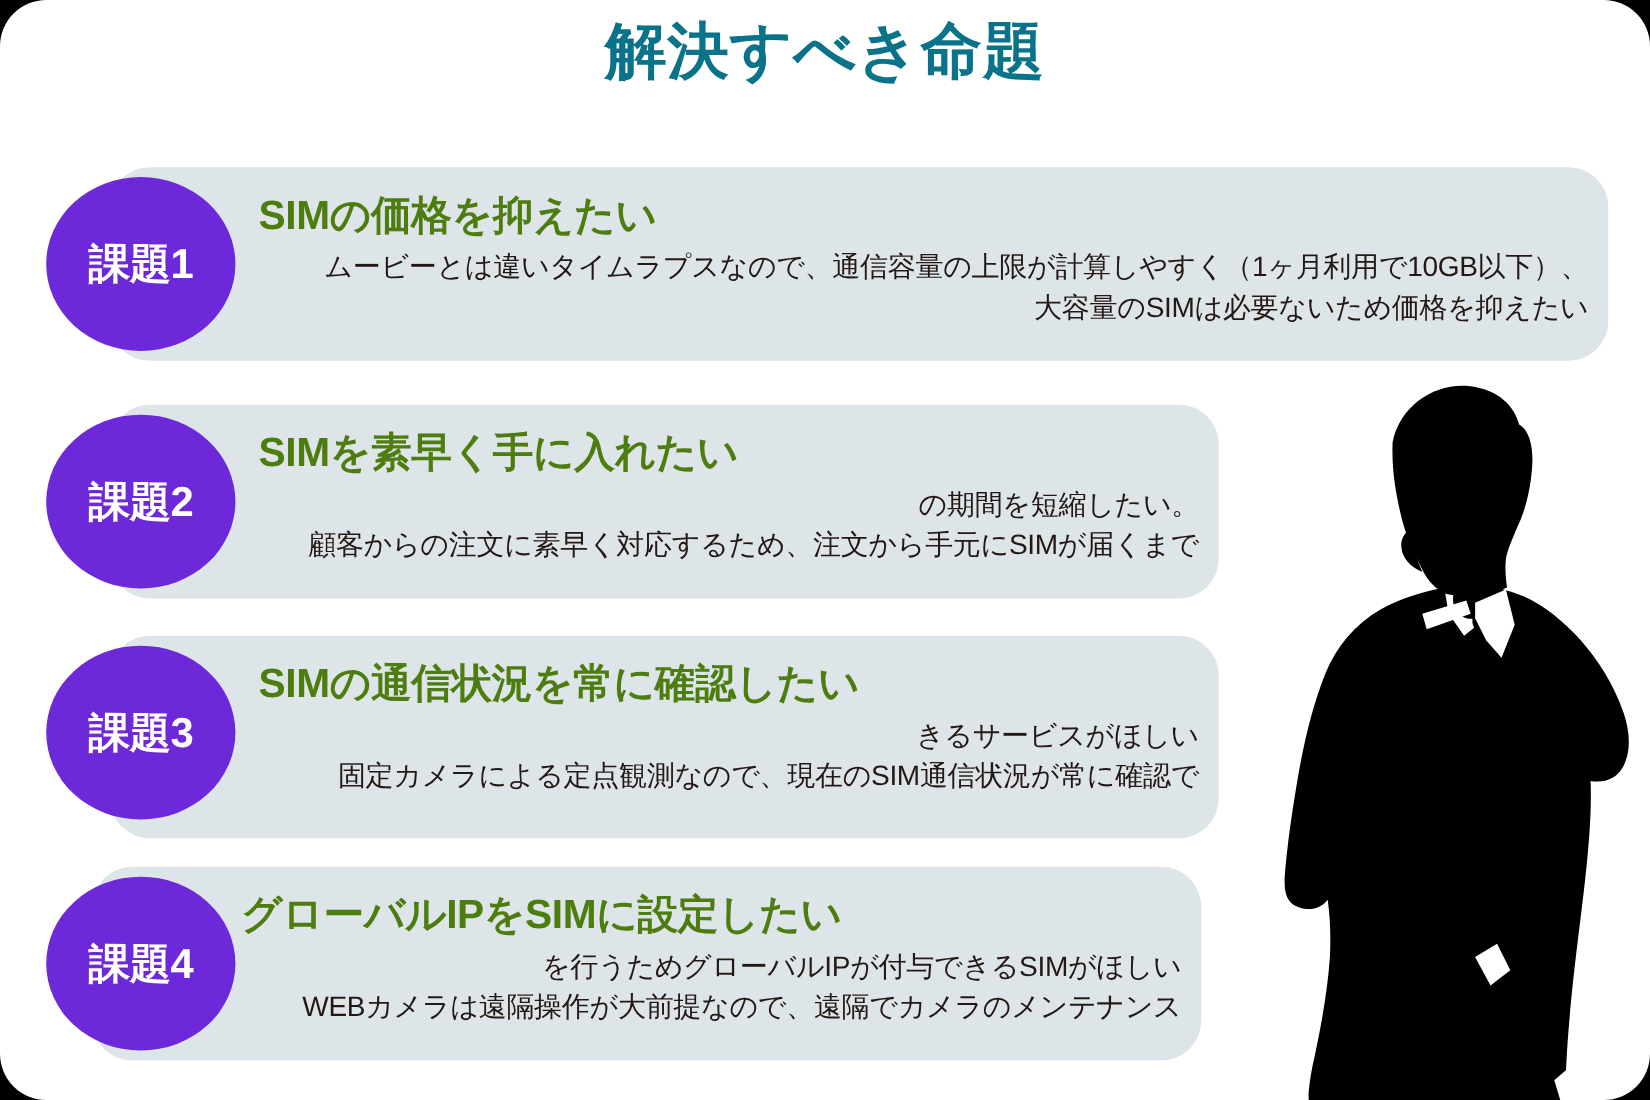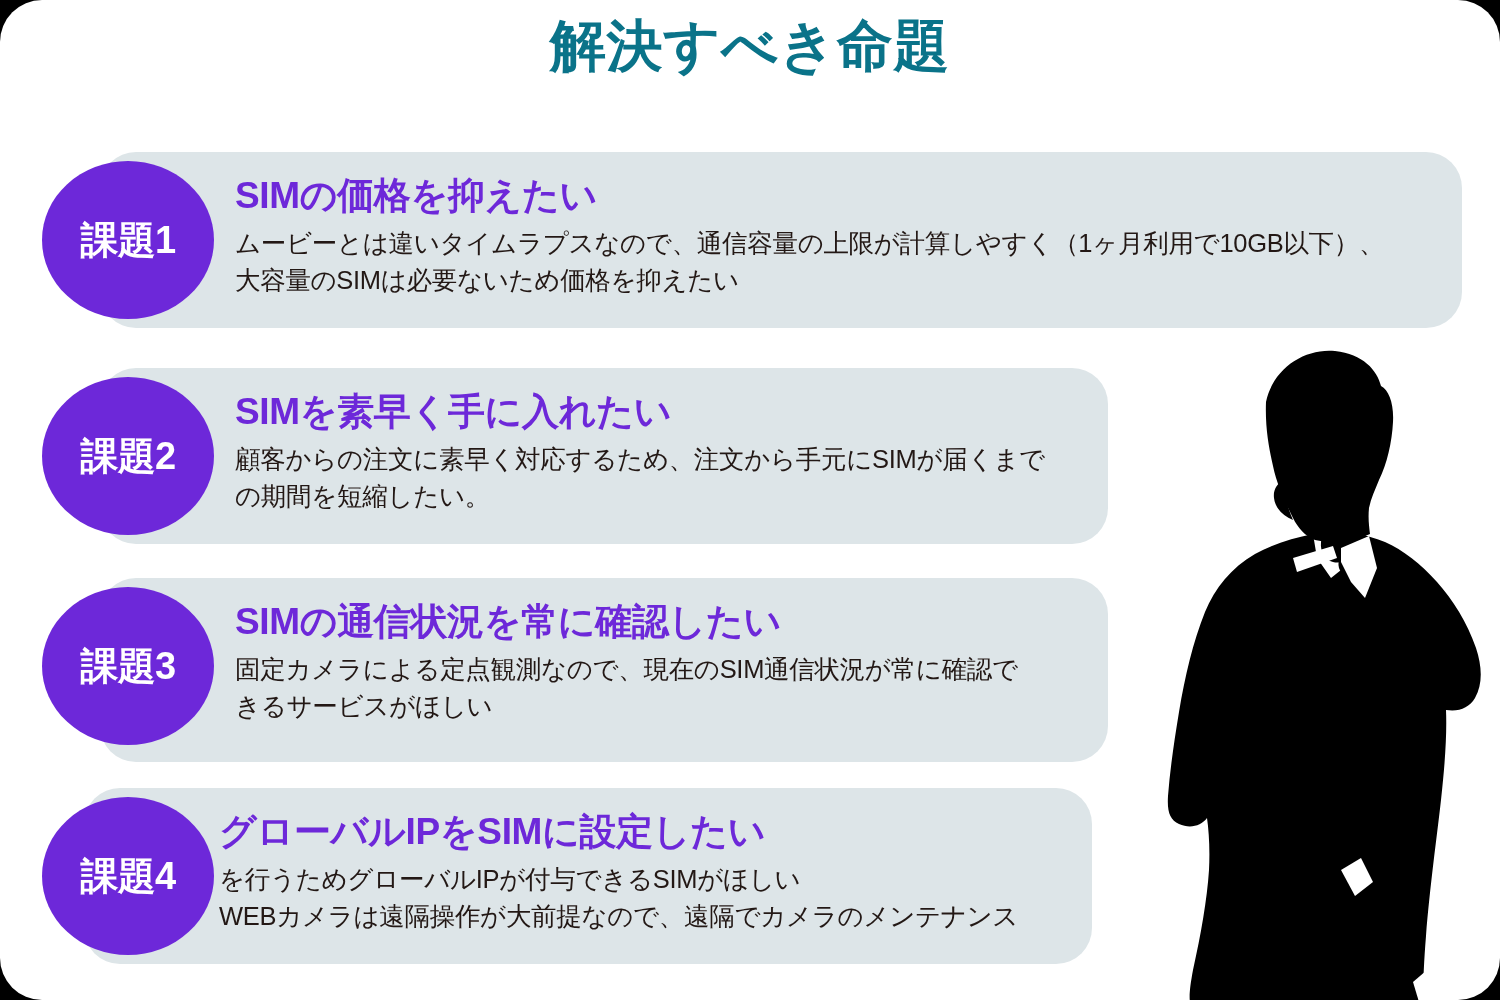--- a/index.html
+++ b/index.html
@@ -52,35 +52,35 @@
 
   .card-text {
     position: absolute;
     left: 135px;
     top: 20px;
     right: 18px;
   }
   .card-heading {
     font-size: 37px;
     font-weight: 700;
-    color: #6d28d9;
+    color: #4d7c0f;
     line-height: 1.28;
     letter-spacing: -0.01em;
     margin: 0 0 6px 0;
     white-space: nowrap;
   }
   .card-body {
     font-size: 25.5px;
     font-weight: 400;
     color: #231815;
     line-height: 1.42;
     letter-spacing: -0.012em;
     white-space: nowrap;
   }
-  .card-body .line { display: block; }
+  .card-body .line { display: block; text-align: right; }
 
   
   .badge {
     position: absolute;
     width: 172px;
     height: 158px;
     border-radius: 50%;
     background: #6d28d9;
     display: flex;
     align-items: center;
@@ -122,33 +122,33 @@
         <span class="line">大容量のSIMは必要ないため価格を抑えたい</span>
       </div>
     </div>
   </div>
   <div class="badge b1">課題1</div>
 
   <div class="card c2">
     <div class="card-text">
       <div class="card-heading">SIMを素早く手に入れたい</div>
       <div class="card-body">
+        <span class="line">の期間を短縮したい。</span>
         <span class="line">顧客からの注文に素早く対応するため、注文から手元にSIMが届くまで</span>
-        <span class="line">の期間を短縮したい。</span>
       </div>
     </div>
   </div>
   <div class="badge b2">課題2</div>
 
   <div class="card c3">
     <div class="card-text">
       <div class="card-heading">SIMの通信状況を常に確認したい</div>
       <div class="card-body">
+        <span class="line">きるサービスがほしい</span>
         <span class="line">固定カメラによる定点観測なので、現在のSIM通信状況が常に確認で</span>
-        <span class="line">きるサービスがほしい</span>
       </div>
     </div>
   </div>
   <div class="badge b3">課題3</div>
 
   <div class="card c4">
     <div class="card-text">
       <div class="card-heading">グローバルIPをSIMに設定したい</div>
       <div class="card-body">
         <span class="line">を行うためグローバルIPが付与できるSIMがほしい</span>

